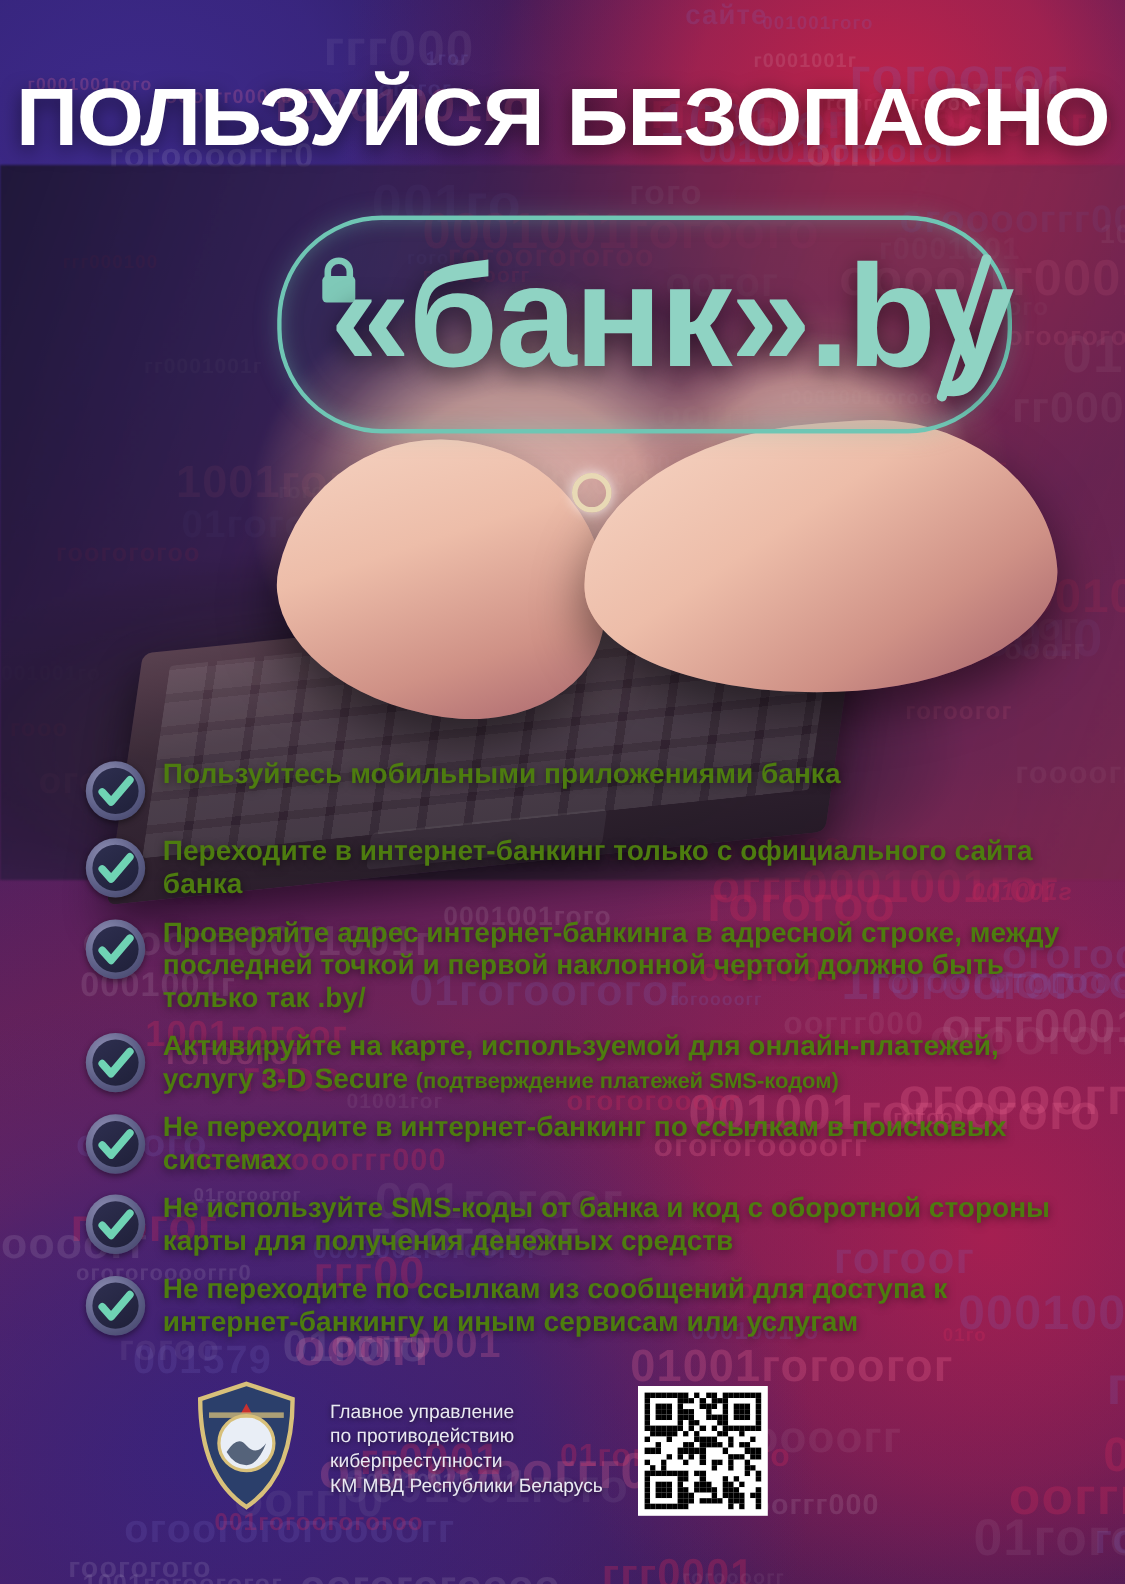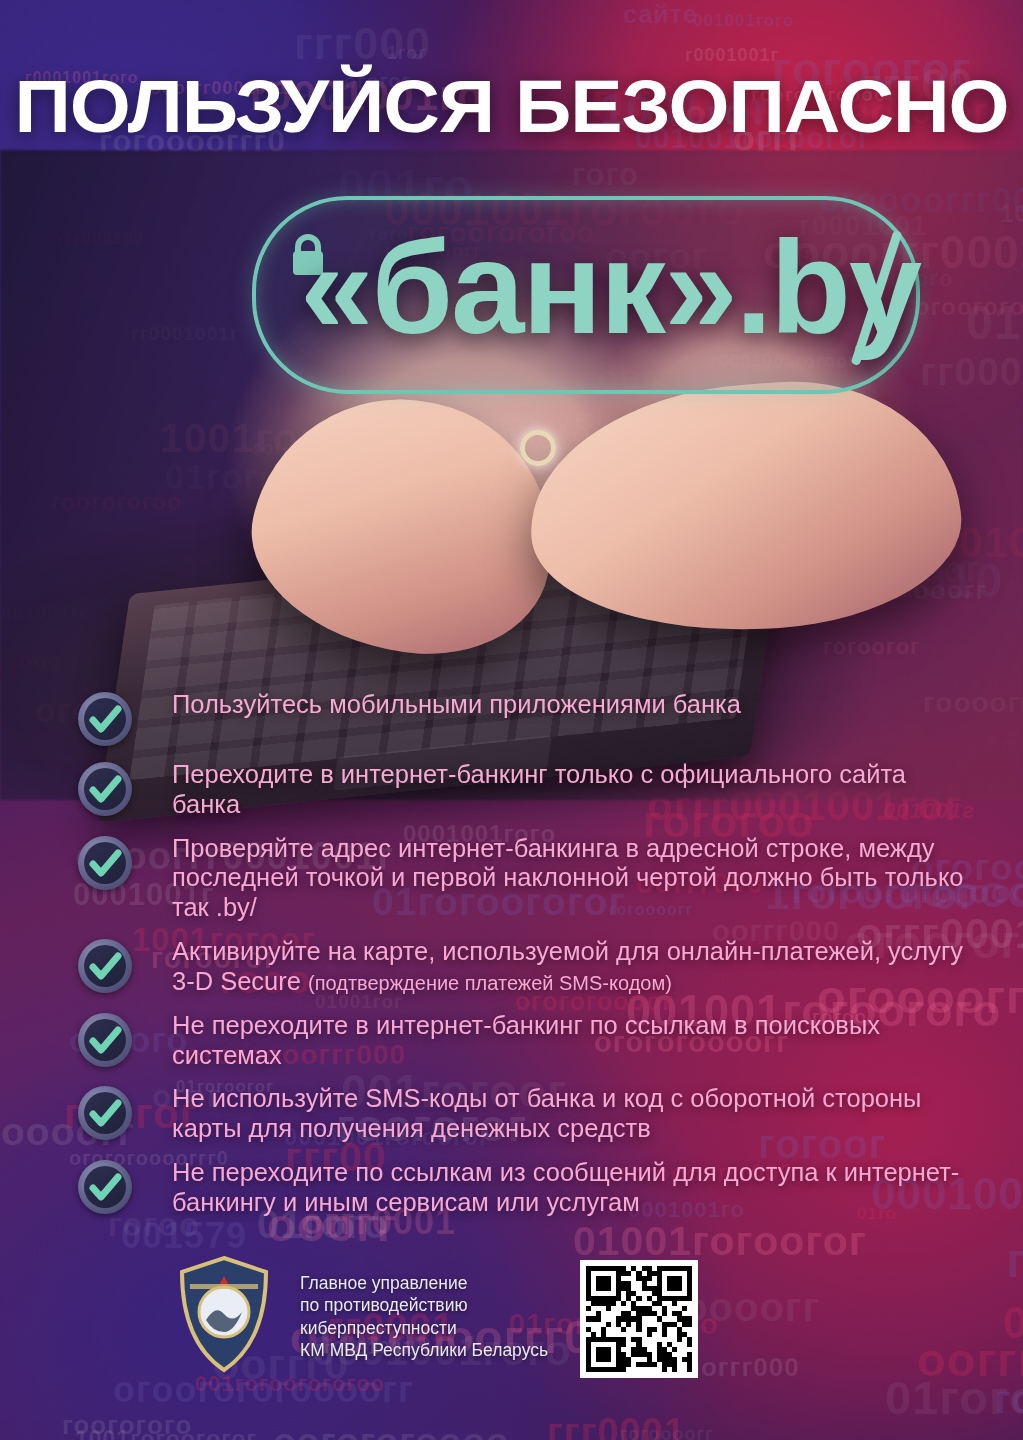--- a/index.html
+++ b/index.html
@@ -169,26 +169,25 @@
     background: radial-gradient(circle at 35% 30%, #8f8fb4 0%, #5d5f87 55%, #3e3f63 100%);
     box-shadow: 0 2px 6px rgba(0,0,0,0.45);
   }
   .check .ring-inner {
     position: absolute; inset: 6px;
     border-radius: 50%;
     background: linear-gradient(145deg, #2e2f50, #1f2039);
   }
   .check svg { position: absolute; inset: 0; }
   .tip-text {
-    color: #f9a8d4;
+    color: #4d7c0f;
     font-size: 25.5px;
-    font-weight: 400;
+    font-weight: 700;
     line-height: 1.17;
     text-shadow: 0 2px 8px rgba(0,0,0,0.5);
-    margin-left: 24px;
   }
   .tip-text .small {
     font-size: 20px;
   }
 
   
   .footer {
     position: absolute;
     left: 0; right: 0; bottom: 46px;
     height: 140px;

